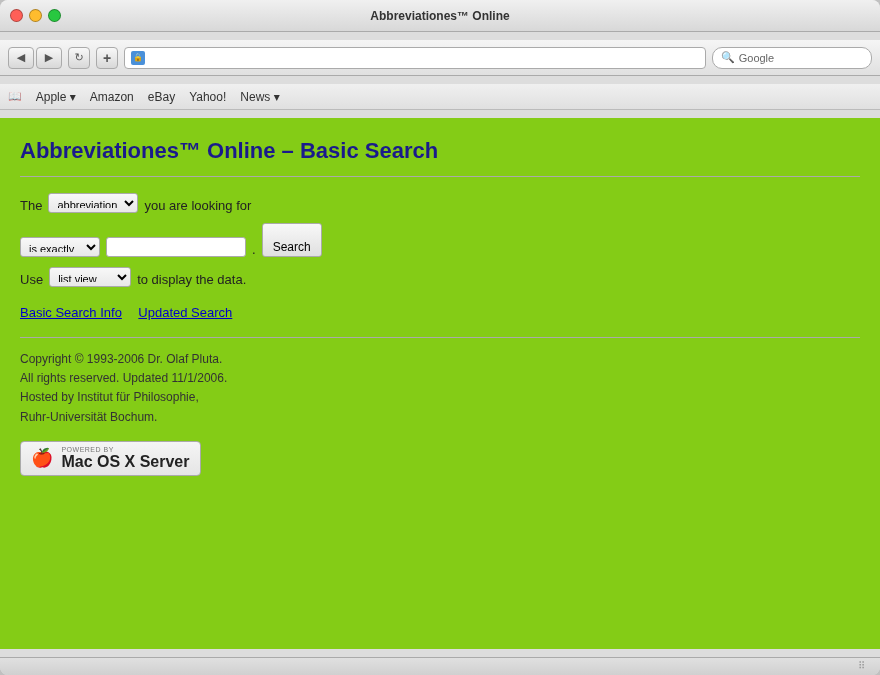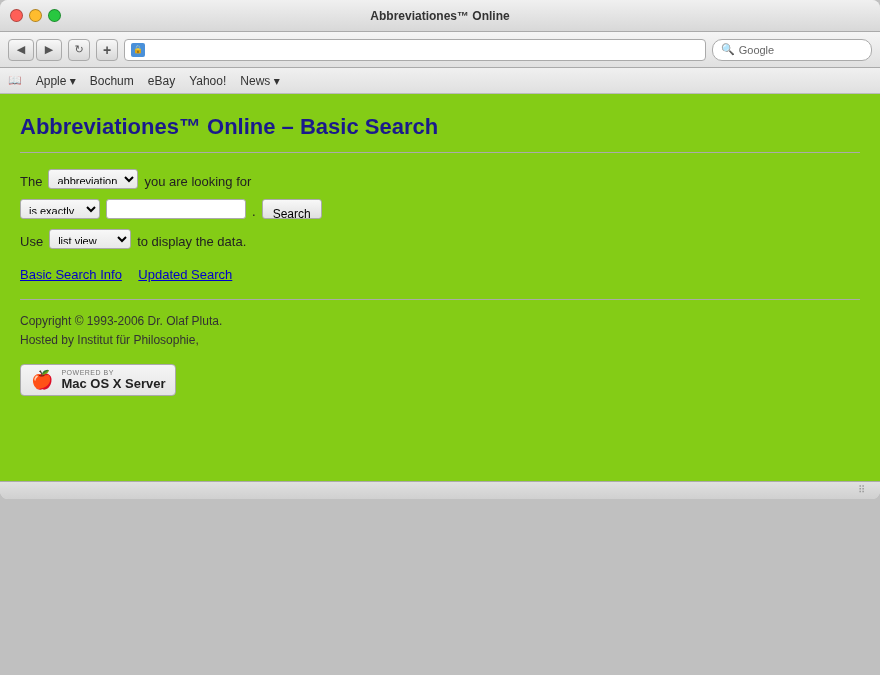--- a/index.html
+++ b/index.html
@@ -1,26 +1,27 @@
 <!DOCTYPE html>
 <html><head>
   <meta charset="utf-8">
   <style>
     * { margin: 0; padding: 0; box-sizing: border-box; }
     body { width: 880px; height: 675px; background: #c0c0c0; font-family: 'Lucida Grande', 'Helvetica Neue', Arial, sans-serif; overflow: hidden; }
 
     
     .browser-window {
       width: 880px;
-      height: 499px;
+      height: 675px;
       background: #ddd;
       border-radius: 8px;
       overflow: hidden;
       display: flex;
       flex-direction: column;
+      gap: 8px;
     }
 
     
     .title-bar {
       background: linear-gradient(180deg, #f0f0f0 0%, #d8d8d8 100%);
       height: 32px;
       display: flex;
       align-items: center;
       justify-content: center;
       border-bottom: 1px solid #aaa;
@@ -218,21 +219,21 @@
       width: 140px;
       border: 1px solid #aaa;
       border-radius: 3px;
       background: white;
       padding: 0 4px;
       font-size: 12px;
     }
 
     .search-button {
       height: 20px;
-      padding: 7px 10px;
+      padding: 16px 10px;
       font-size: 12px;
       border: 1px solid #aaa;
       border-radius: 3px;
       background: linear-gradient(180deg, #f8f8f8 0%, #e0e0e0 100%);
       cursor: pointer;
     }
 
     .links-section {
       margin-top: 16px;
       margin-bottom: 16px;
@@ -272,21 +273,21 @@
 
     .powered-by-text {
       font-size: 7px;
       color: #777;
       letter-spacing: 0.5px;
       display: block;
       text-transform: uppercase;
     }
 
     .badge-label {
-      font-size: 13px;
+      font-size: 16px;
       font-weight: bold;
       color: #222;
       text-align: center;
     }
 
     .apple-logo {
       font-size: 18px;
       color: #555;
       line-height: 1;
     }
@@ -348,21 +349,21 @@
     </div>
     <div class="search-bar">
       <span>🔍</span>
       <span>Google</span>
     </div>
   </div>
 
   <div class="bookmarks-bar">
     <span class="bookmark-icon">📖</span>
     <span class="bookmark-item">Apple ▾</span>
-    <span class="bookmark-item">Bochum</span>
+    <span class="bookmark-item">Amazon</span>
     <span class="bookmark-item">eBay</span>
     <span class="bookmark-item">Yahoo!</span>
     <span class="bookmark-item">News ▾</span>
   </div>
 
   <div class="page-content">
 
     <h1 class="page-title">Abbreviationes™ Online – Basic Search</h1>
     <hr class="divider">
 
@@ -402,21 +403,23 @@
 
     <div class="links-section">
       <a>Basic Search Info</a>
       <a>Updated Search</a>
     </div>
 
     <hr class="divider2">
 
     <div class="copyright-section">
       <div>Copyright © 1993-2006 Dr. Olaf Pluta.</div>
+      <div>All rights reserved. Updated 11/1/2006.</div>
       <div>Hosted by Institut für Philosophie,</div>
+      <div>Ruhr-Universität Bochum.</div>
     </div>
 
     <div class="powered-by-badge">
       <span class="apple-logo">🍎</span>
       <div class="badge-text-wrap">
         <span class="powered-by-text">POWERED BY</span>
         <span class="badge-label">Mac OS X Server</span>
       </div>
     </div>
 

